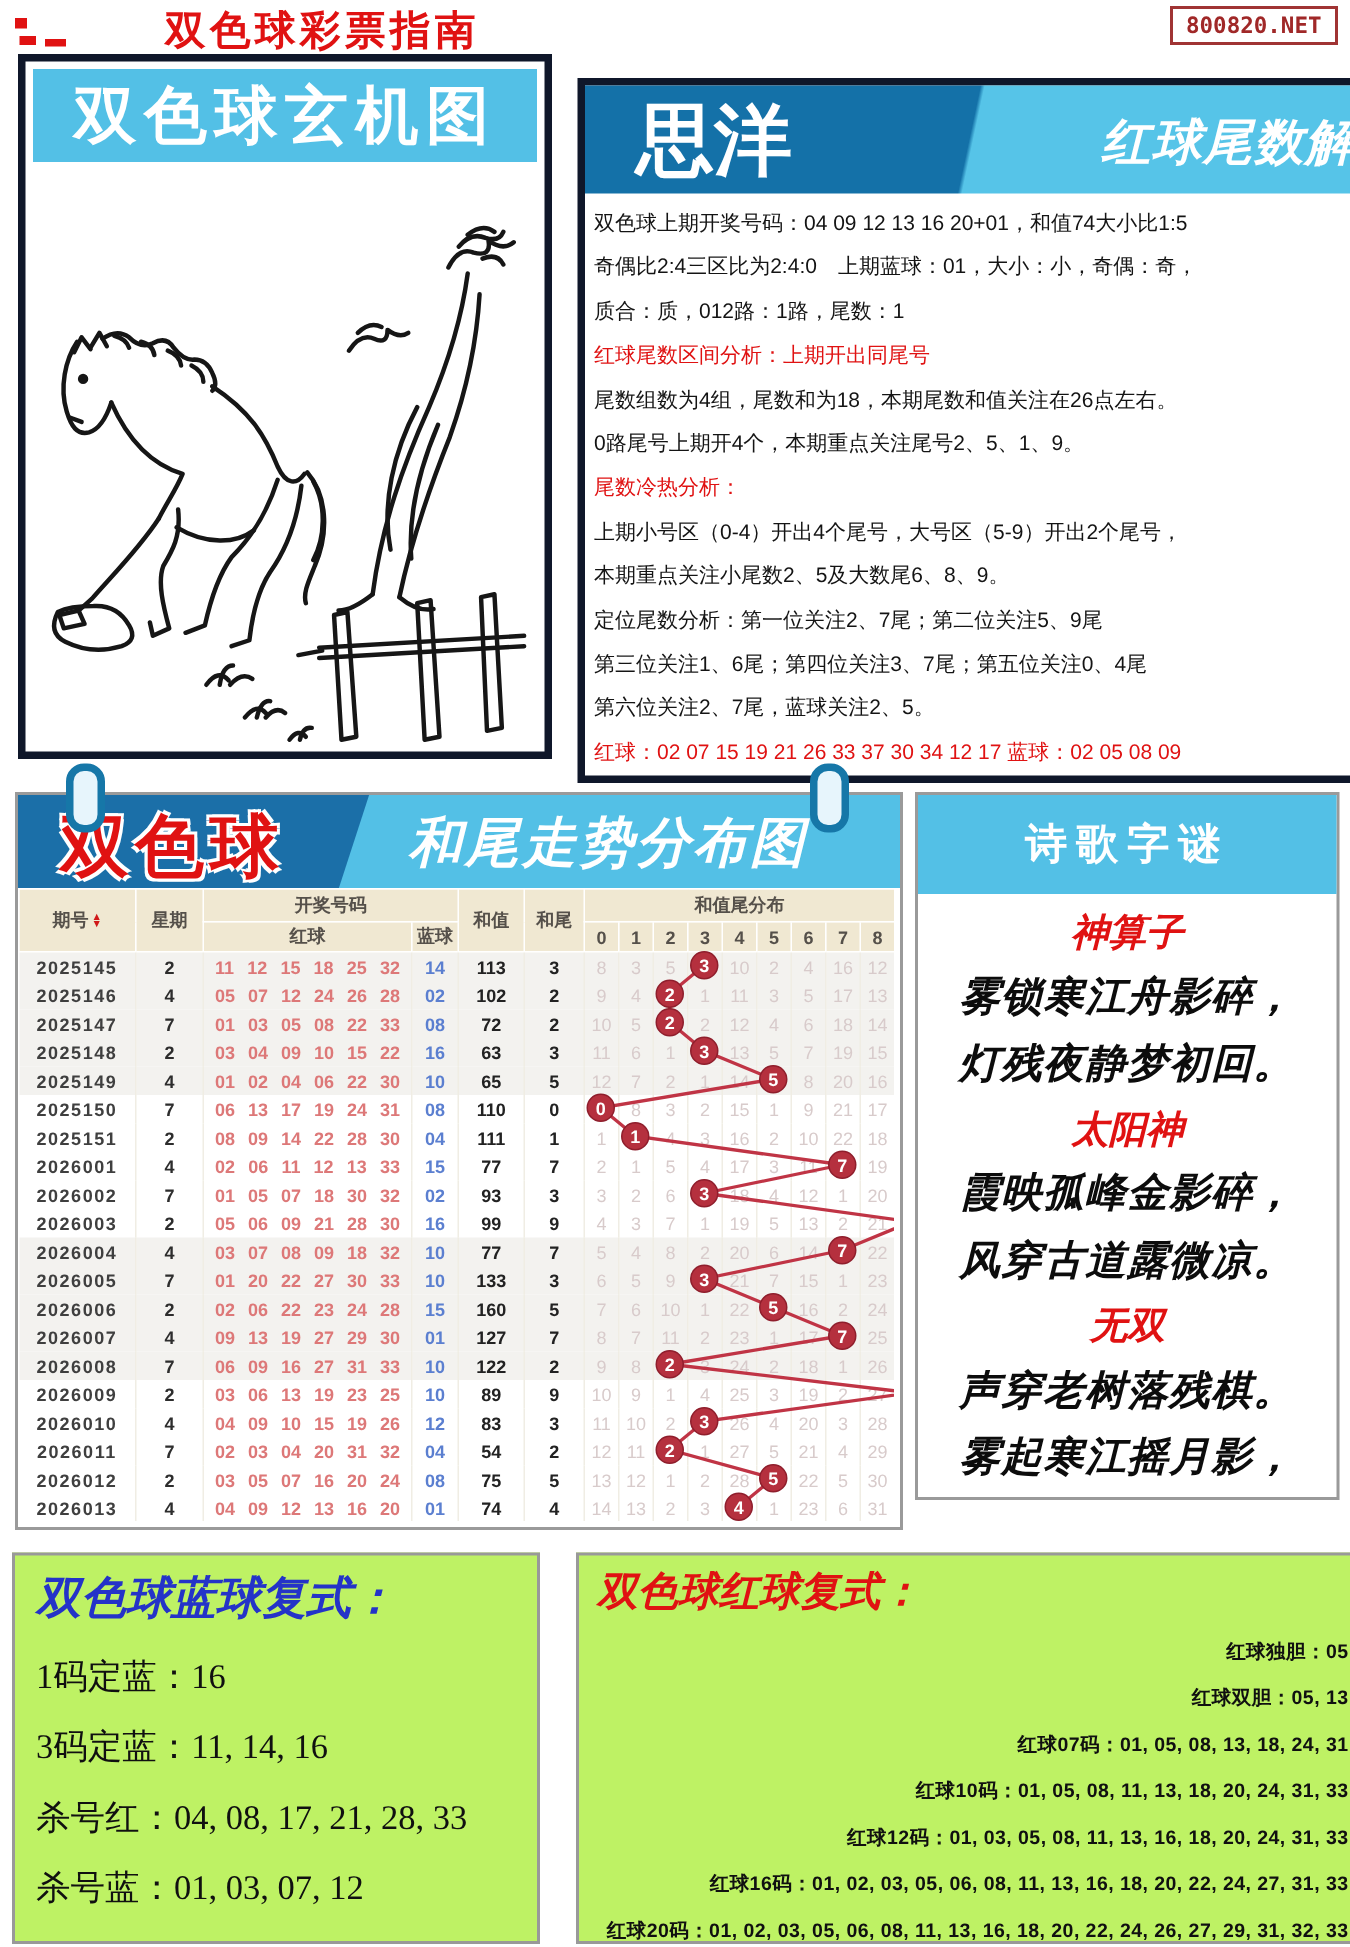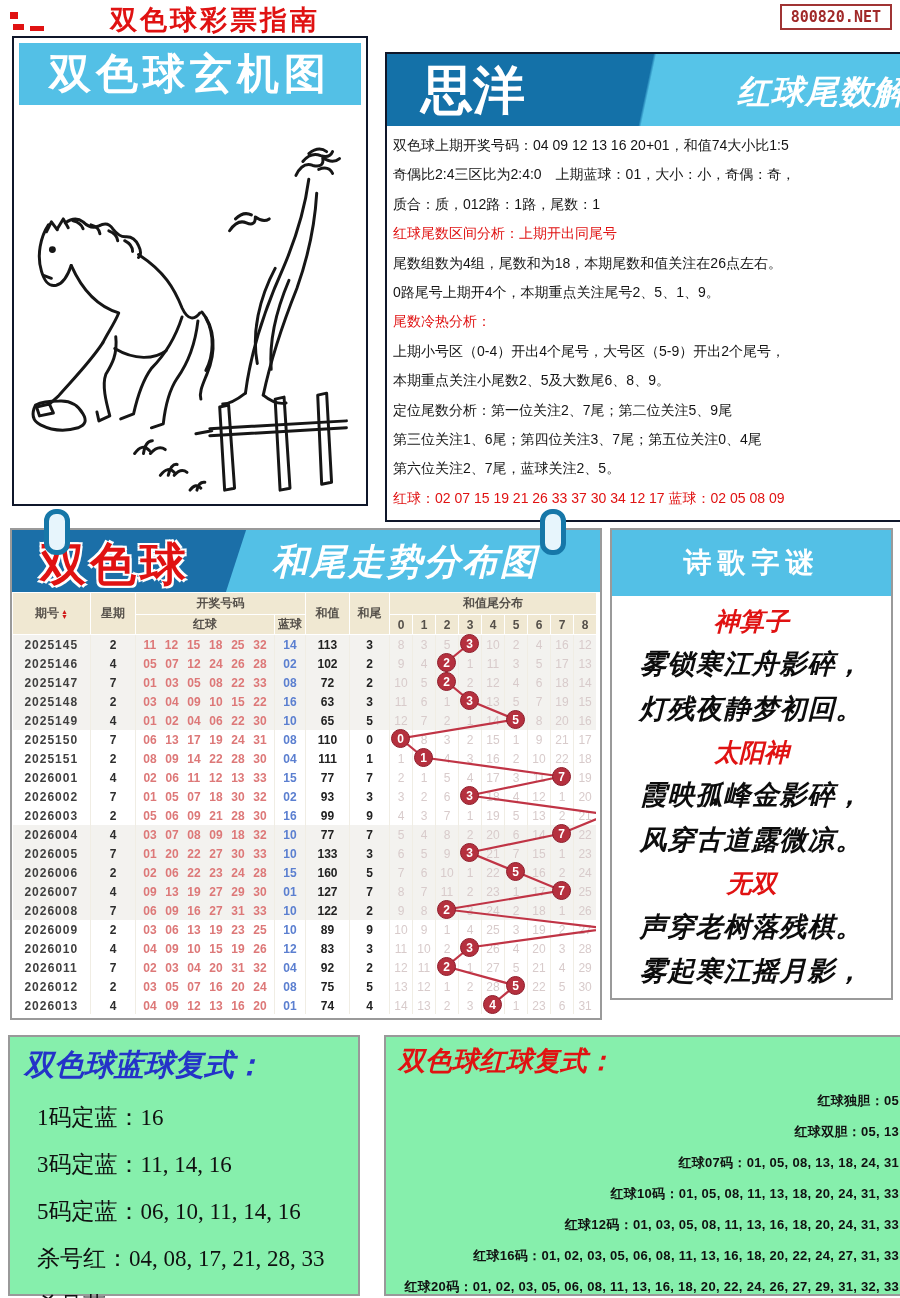--- a/index.html
+++ b/index.html
@@ -8,21 +8,21 @@
   .abs{position:absolute;}
 
   
   .page-title{left:110px;top:2px;font-size:27px;font-weight:900;color:#e01212;
               letter-spacing:3px;font-family:"Liberation Serif",serif;}
   .badge{right:8px;top:4px;border:2px solid #a03434;color:#a02828;background:#fff;
          font:bold 15px "DejaVu Sans Mono",monospace;padding:2px 9px;}
   .pmark{background:#e01212;}
 
   
-  .panel{border:2px solid #0f172a;background:#fff;box-sizing:border-box;}
+  .panel{border:5px solid #0f172a;background:#fff;box-sizing:border-box;}
 
   
   #mystery{left:12px;top:36px;width:356px;height:470px;}
   #mystery .hd{margin:5px;height:62px;background:#53c0e6;color:#fff;display:flex;
                align-items:center;justify-content:center;font-size:42px;font-weight:900;
                letter-spacing:5px;}
   #horse-art{display:block;margin:0 auto;}
 
   
   #analysis{left:385px;top:52px;width:568px;height:470px;}
@@ -74,26 +74,26 @@
   #poem{left:610px;top:528px;width:283px;height:472px;border:2px solid #9a9a9a;
         display:flex;flex-direction:column;box-sizing:border-box;}
   #poem .hd{height:66px;background:#53c0e6;color:#fff;display:flex;align-items:center;
             justify-content:center;font-size:28px;font-weight:900;letter-spacing:6px;flex:none;}
   #poem .body{flex:1;display:flex;flex-direction:column;justify-content:space-evenly;
               align-items:center;font-family:"Liberation Serif",serif;}
   #poem .sec-name{color:#e01212;font-size:25px;font-weight:900;font-style:italic;}
   #poem .verse{color:#0c0c0c;font-size:27px;font-weight:900;font-style:italic;letter-spacing:1px;}
 
   
-  .cream{background:#86efac;border:2px solid #999;box-sizing:border-box;}
+  .cream{background:#bef264;border:2px solid #999;box-sizing:border-box;}
   #blue-panel{left:8px;top:1035px;width:352px;height:261px;padding:8px 14px;}
   #blue-panel .ttl{color:#2433c8;font-size:30px;font-weight:900;font-style:italic;
                    font-family:"Liberation Serif",serif;margin-bottom:4px;}
   #blue-panel .ln{font-size:23px;color:#101010;font-family:"Liberation Serif",serif;
-                  margin-top:16px;margin-left:13px;}
+                  margin-top:16px;}
   #red-panel{left:384px;top:1035px;width:529px;height:261px;padding:6px 12px;}
   #red-panel .ttl{color:#e01212;font-size:27px;font-weight:900;font-style:italic;
                   font-family:"Liberation Serif",serif;margin-bottom:2px;}
   #red-panel .ln{font-size:13px;color:#101010;margin-top:13px;font-weight:bold;
                  font-family:"Liberation Sans",sans-serif;letter-spacing:.3px;text-align:right;}
 </style>
 </head>
 <body>
 
 <div id="stage">
@@ -687,21 +687,21 @@
                 <div class="c-reds">
                   <span class="rnum">02</span>
                   <span class="rnum">03</span>
                   <span class="rnum">04</span>
                   <span class="rnum">20</span>
                   <span class="rnum">31</span>
                   <span class="rnum">32</span>
                 </div>
               </td>
               <td class="bnum">04</td>
-              <td class="c-sum">92</td>
+              <td class="c-sum">54</td>
               <td class="c-tail">2</td>
               <td class="c-dist">12</td>
               <td class="c-dist">11</td>
               <td class="c-dist"></td>
               <td class="c-dist">1</td>
               <td class="c-dist">27</td>
               <td class="c-dist">5</td>
               <td class="c-dist">21</td>
               <td class="c-dist">4</td>
               <td class="c-dist">29</td>
@@ -819,21 +819,20 @@
         <div class="verse">声穿老树落残棋。</div>
         <div class="verse">雾起寒江摇月影，</div>
       </div>
   </div>
 
   <div class="abs cream" id="blue-panel">
     <div class="ttl">双色球蓝球复式：</div>
     <div id="blue-lines">
         <div class="ln">1码定蓝：16</div>
         <div class="ln">3码定蓝：11, 14, 16</div>
-        <div class="ln">5码定蓝：06, 10, 11, 14, 16</div>
         <div class="ln">杀号红：04, 08, 17, 21, 28, 33</div>
         <div class="ln">杀号蓝：01, 03, 07, 12</div>
       </div>
   </div>
 
   <div class="abs cream" id="red-panel">
     <div class="ttl">双色球红球复式：</div>
     <div id="red-lines">
         <div class="ln">红球独胆：05</div>
         <div class="ln">红球双胆：05, 13</div>

